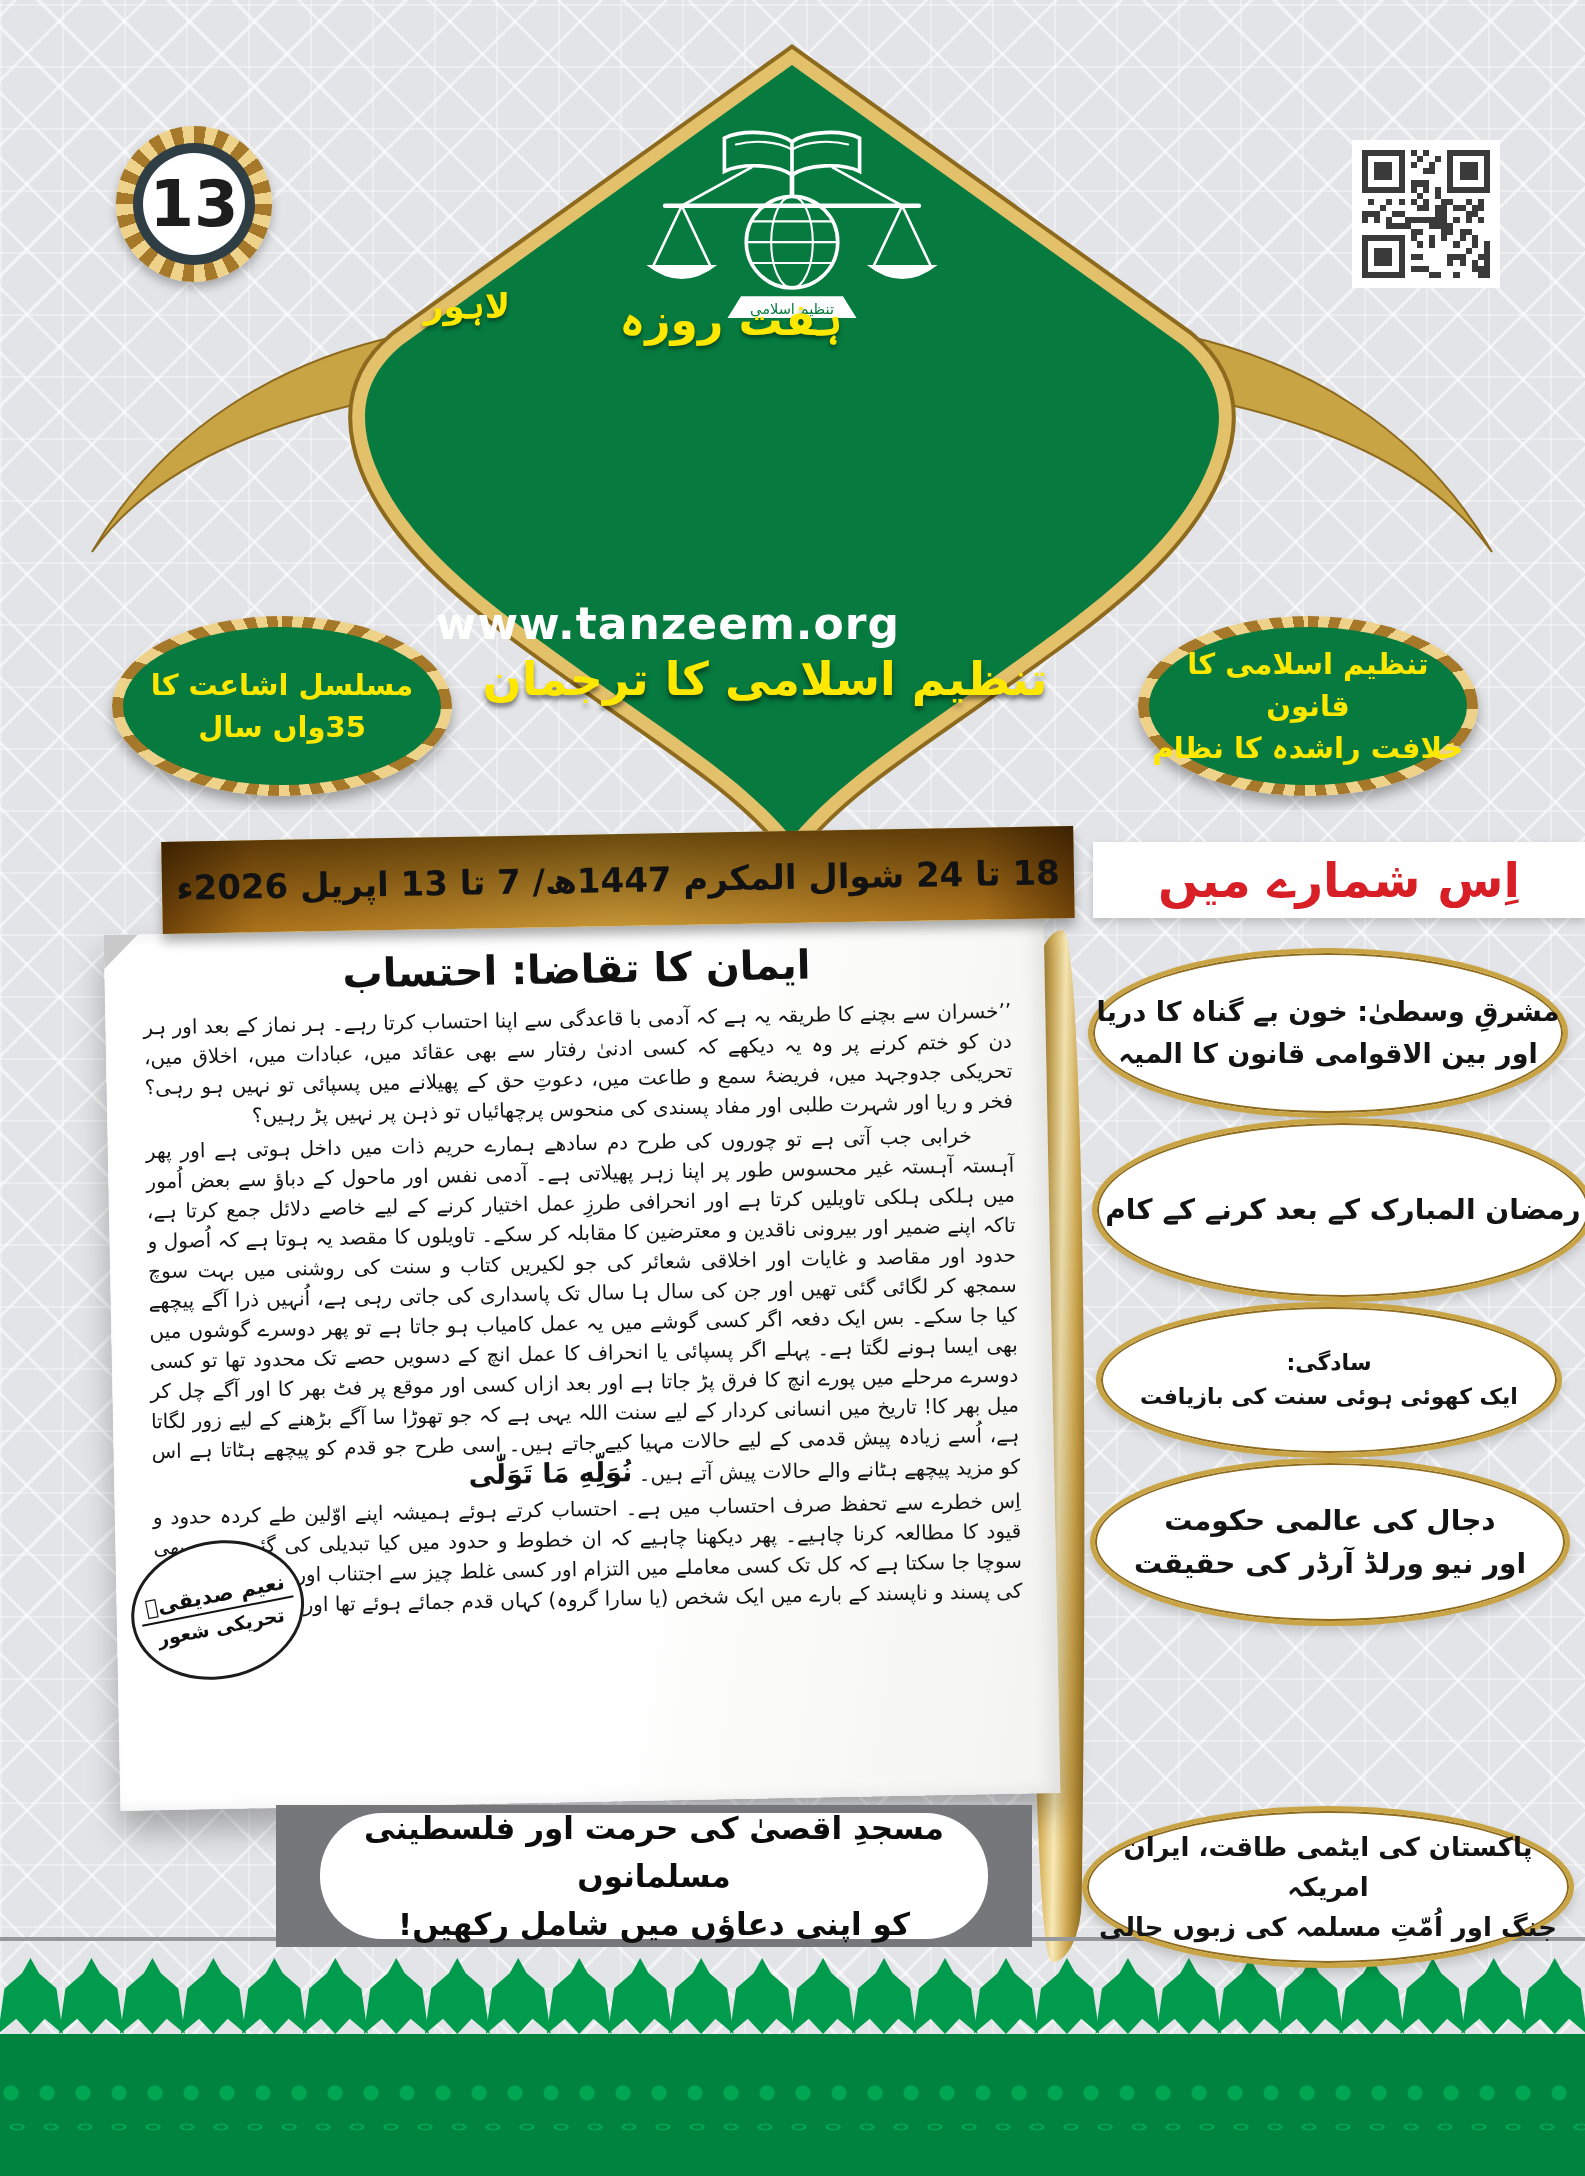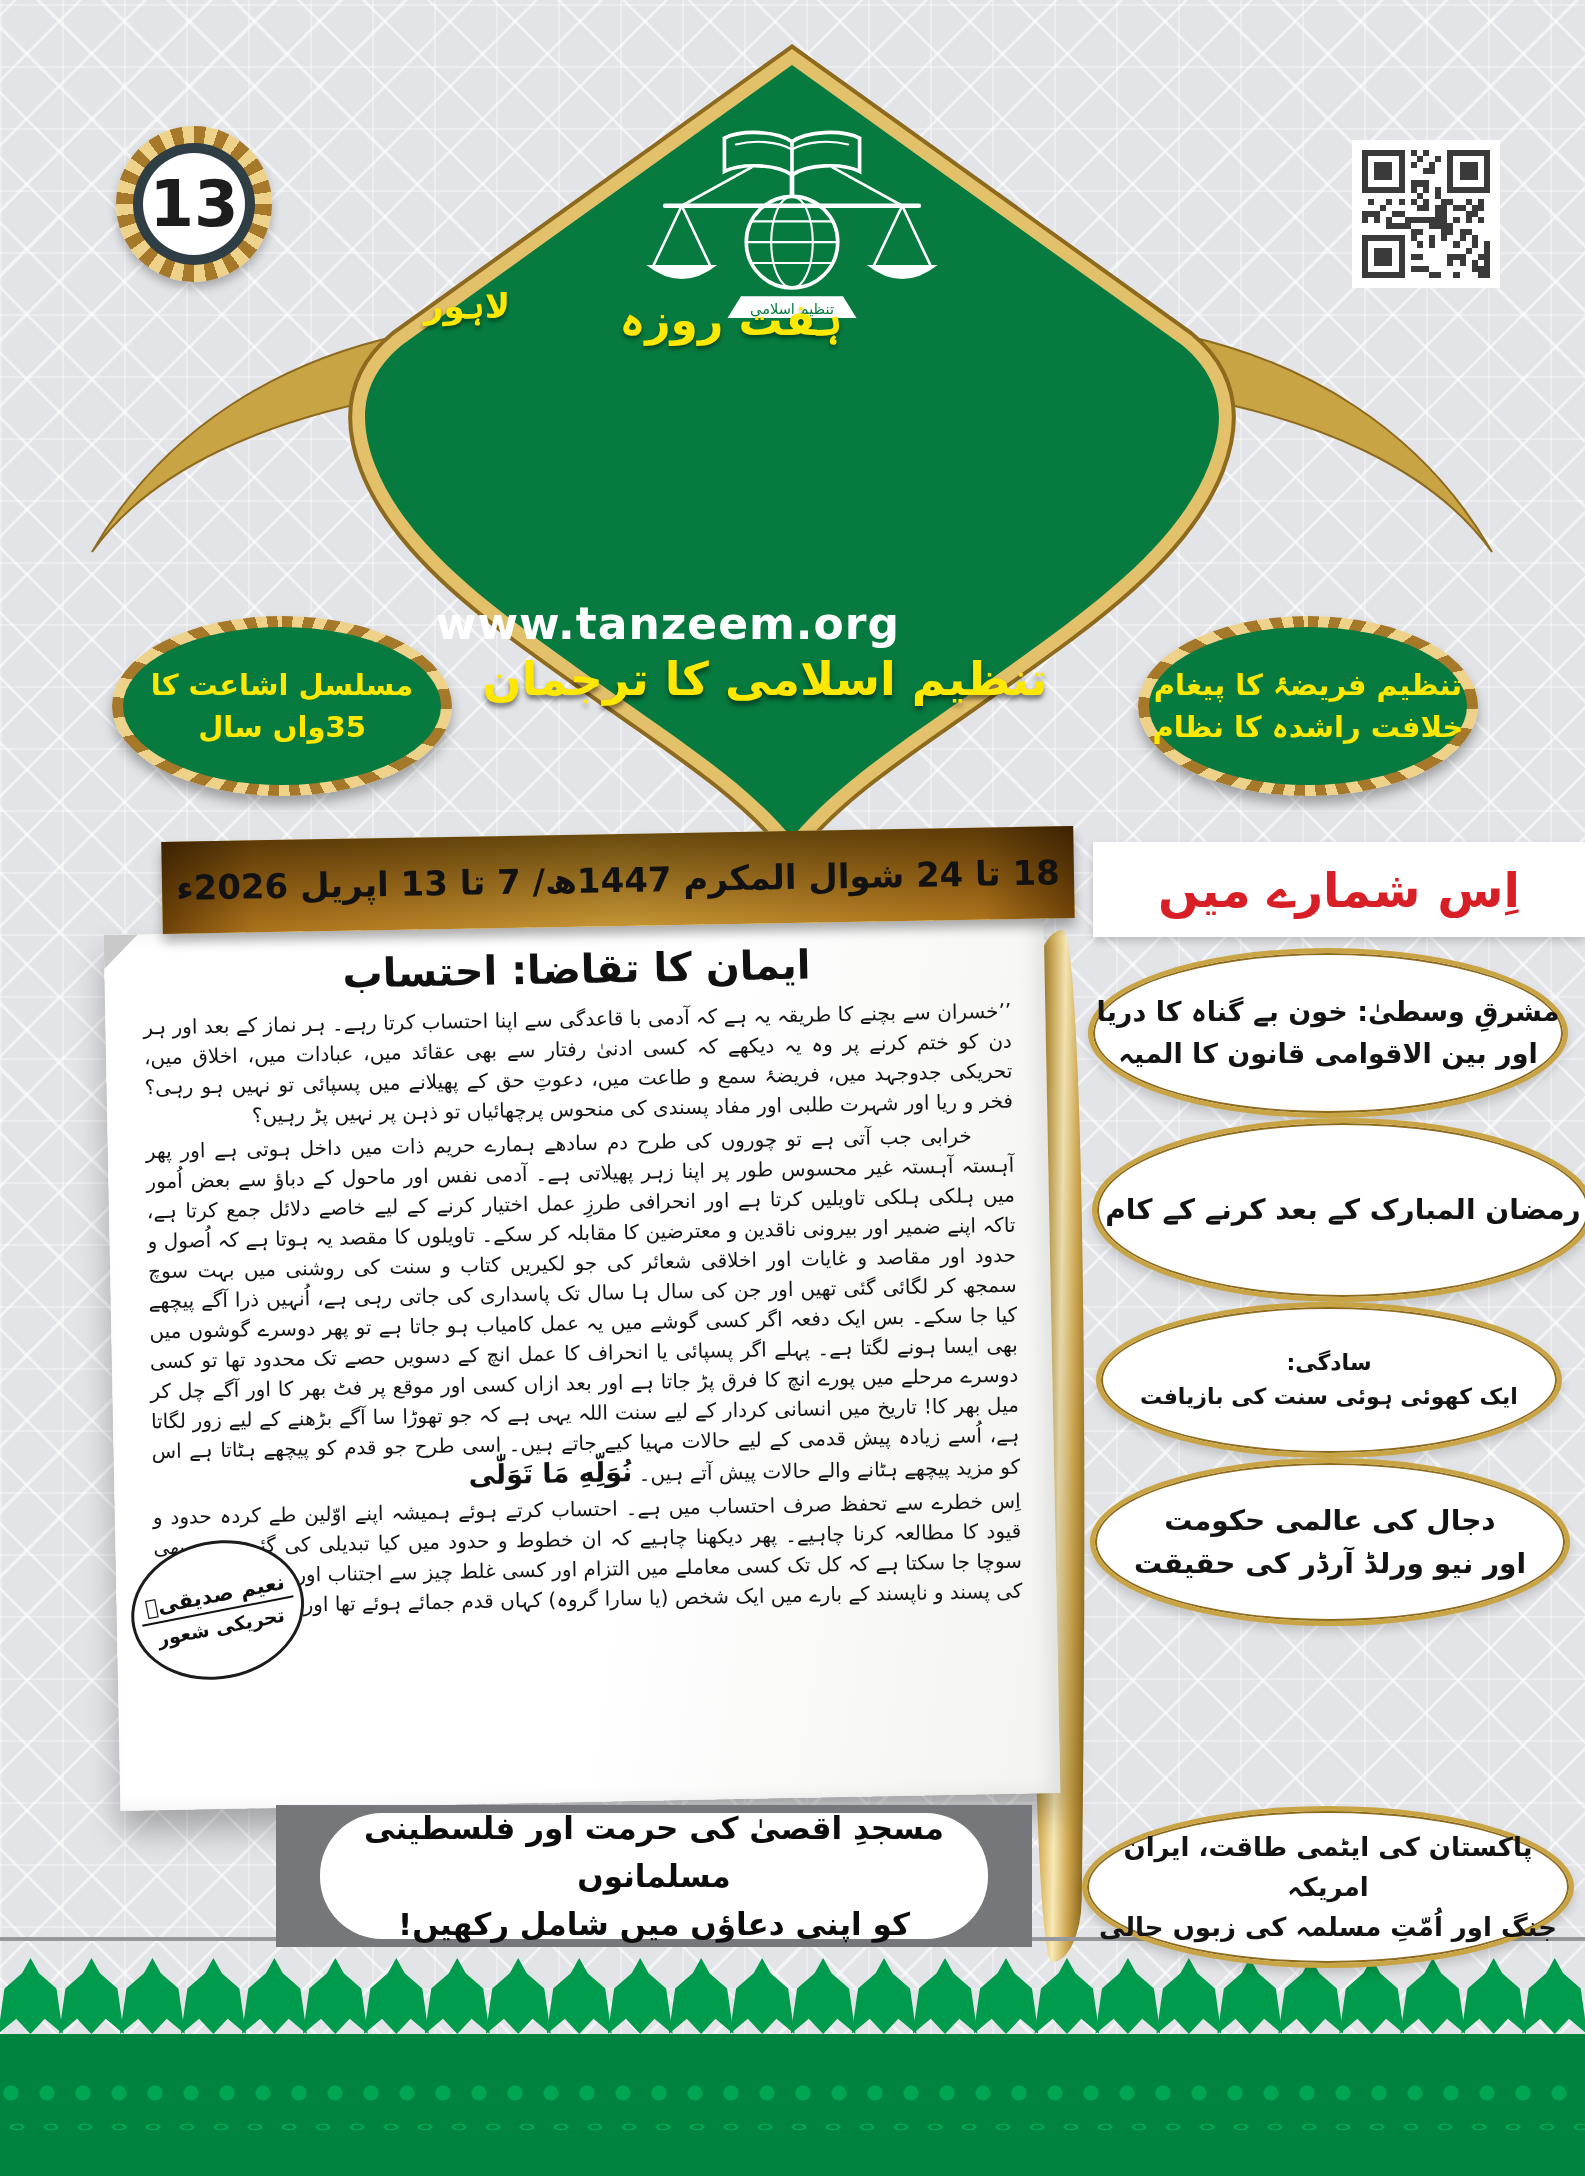--- a/index.html
+++ b/index.html
@@ -59,21 +59,21 @@
 
   
   .date-bar{left:162px;top:834px;width:912px;height:92px;z-index:6;
     transform:rotate(-1deg);
     background:linear-gradient(90deg,#8d6a1e,#d9b45e 10%,#f8e9b6 50%,#d9b45e 90%,#8d6a1e),
       linear-gradient(180deg,#6d5214,#caa24a);
     background-blend-mode:multiply;
     display:flex;align-items:center;justify-content:center;
     box-shadow:0 8px 12px rgba(0,0,0,.3);}
   .date-bar span{font-size:34px;font-weight:bold;color:#121212;}
-  .sidebar-header{left:1093px;top:842px;width:492px;height:95px;background:#fff;z-index:5;
+  .sidebar-header{left:1093px;top:842px;width:492px;height:76px;background:#fff;z-index:5;
     display:flex;align-items:center;justify-content:center;
     box-shadow:0 4px 8px rgba(0,0,0,.18);}
   .sidebar-header span{font-size:48px;font-weight:900;color:#d81f26;}
 
   
   .gold-edge{left:1028px;top:930px;width:60px;height:1032px;z-index:2;
     background:linear-gradient(90deg,#8d6a1e,#d9b45e 30%,#f8e9b6 52%,#caa24a 78%,#8d6a1e);
     border-radius:46% 54% 48% 52% / 6% 94% 6% 94%;transform:rotate(.8deg);}
   .paper{left:112px;top:926px;width:940px;height:876px;z-index:3;
     background:linear-gradient(100deg,#ffffff 55%,#f3f3f1);
@@ -289,21 +289,21 @@
   <div class="abs masthead-tagline rtl">تنظیم اسلامی کا ترجمان</div>
 
   <div class="abs oval-badge oval-left">
     <div class="inner rtl">
       <span>مسلسل اشاعت کا</span>
       <span>35واں سال</span>
     </div>
   </div>
   <div class="abs oval-badge oval-right">
     <div class="inner rtl">
-      <span>تنظیم فریضۂ کا پیغام</span>
+      <span>تنظیم اسلامی کا قانون</span>
       <span>خلافت راشدہ کا نظام</span>
     </div>
   </div>
 
   <div class="abs date-bar">
     <span class="rtl">18 تا 24 شوال المکرم 1447ھ/ 7 تا 13 اپریل 2026ء</span>
   </div>
   <div class="abs sidebar-header">
     <span class="rtl">اِس شمارے میں</span>
   </div>

